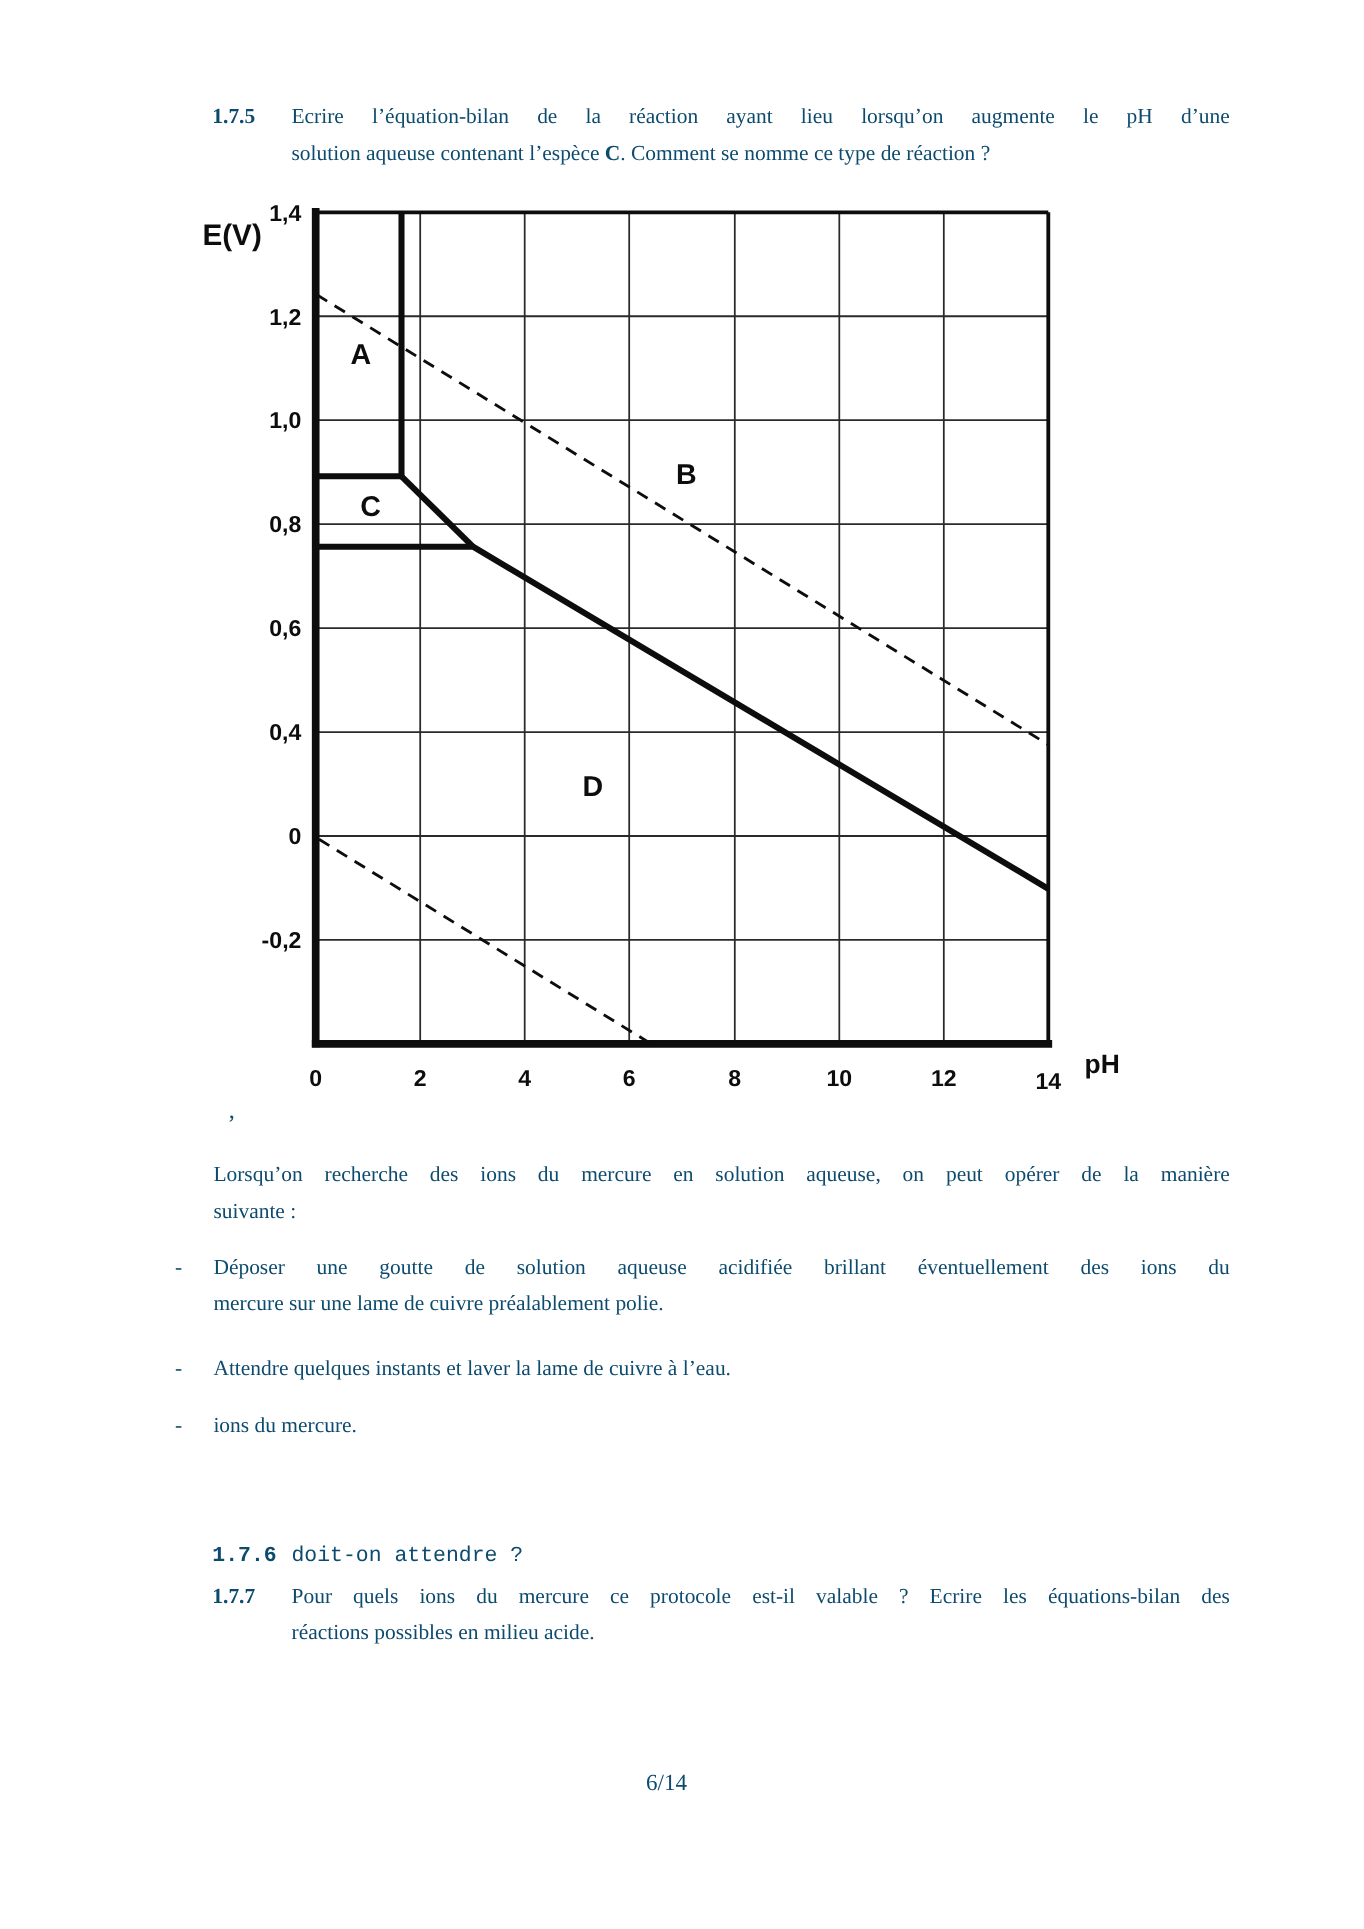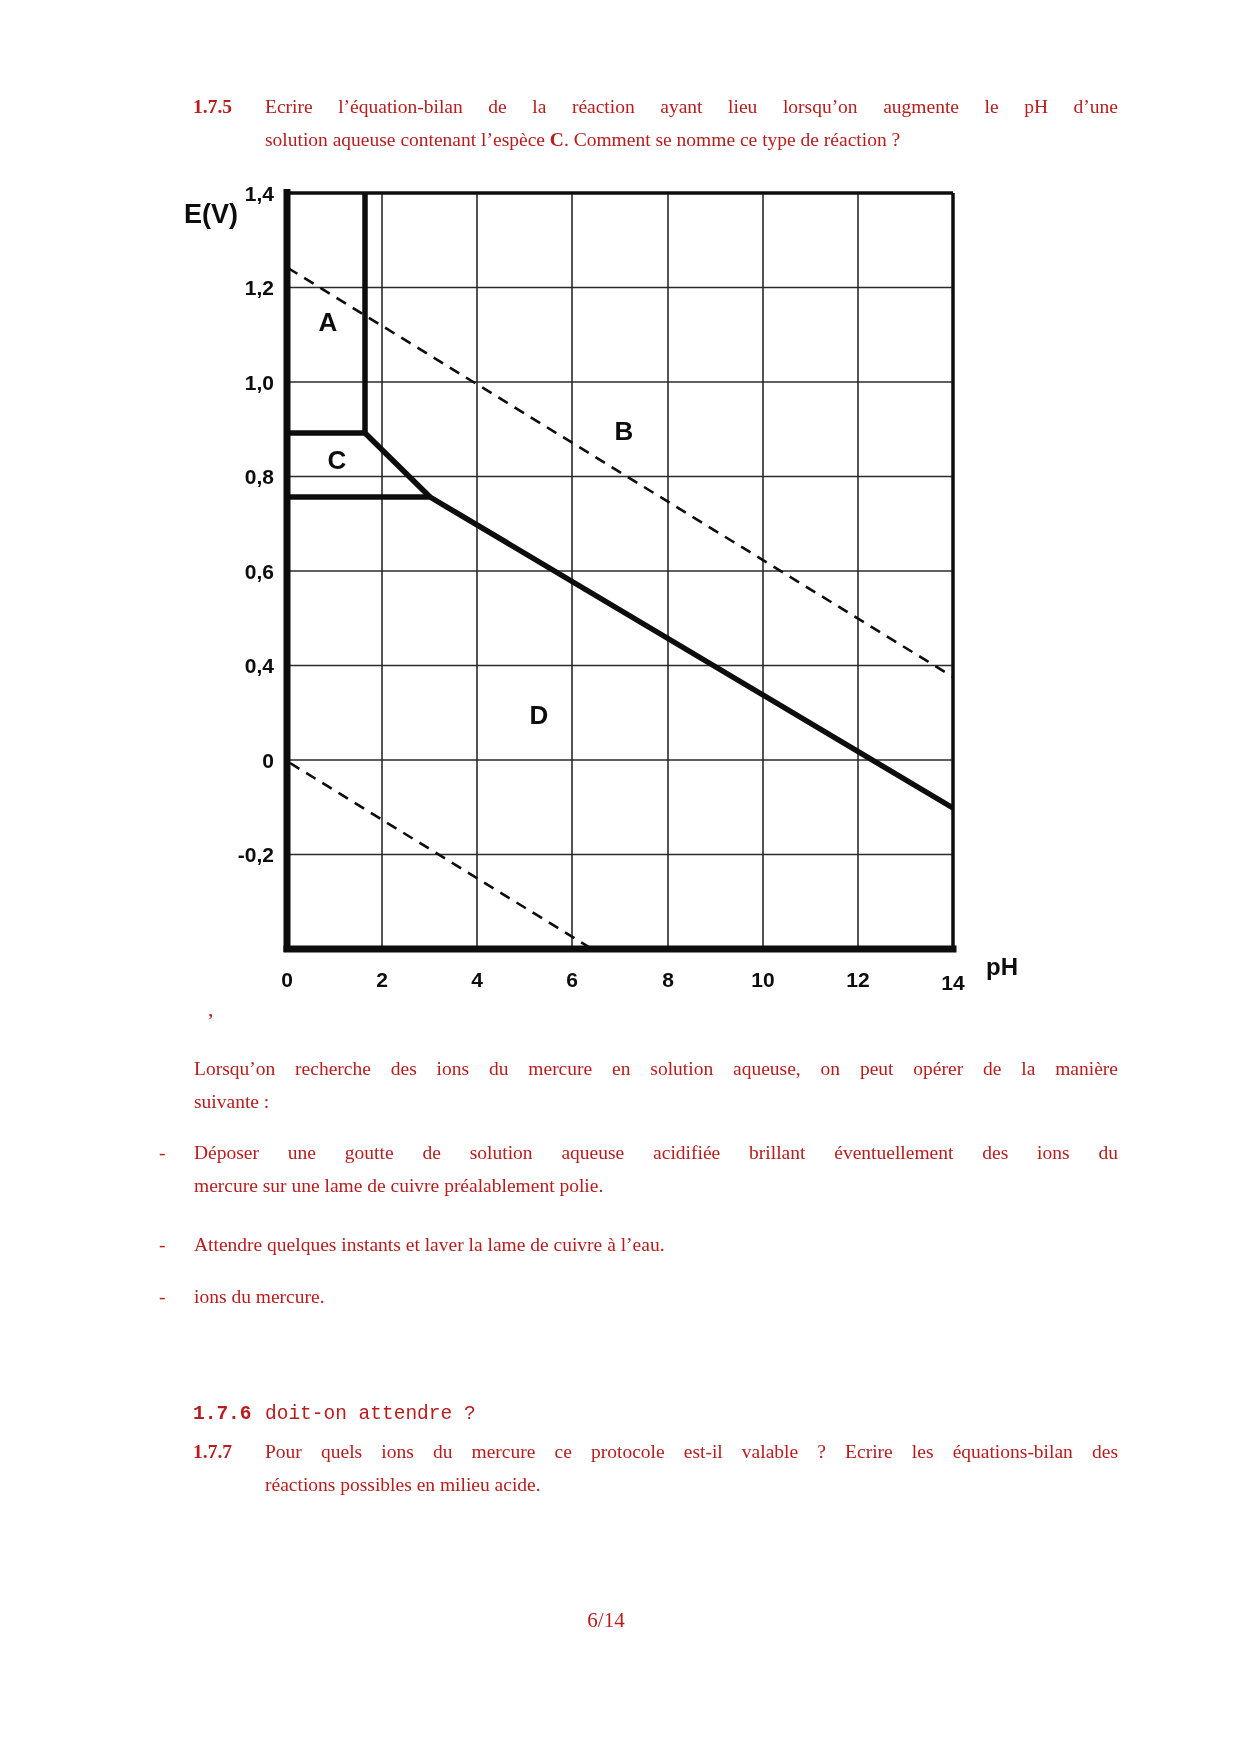--- a/index.html
+++ b/index.html
@@ -1,17 +1,17 @@
 <!DOCTYPE html>
 <html><head>
 <meta charset="utf-8">
 <style>
   html,body{margin:0;padding:0;background:#ffffff;}
   .page{position:relative;width:1240px;height:1754px;background:#ffffff;
-        font-family:"Liberation Serif",serif;color:#b91c1c;overflow:hidden;}
+        font-family:"Liberation Serif",serif;color:#0c4a6e;overflow:hidden;}
 
   .para{font-size:19.5px;line-height:33px;}
   .jline{display:block;text-align:justify;text-align-last:justify;}
   .nline{display:block;}
   .bold{font-weight:700;}
 
   .qblock{position:absolute;display:flex;}
   .qnum{flex:0 0 72px;width:72px;font-weight:700;}
   .qtext{width:853px;}
 

